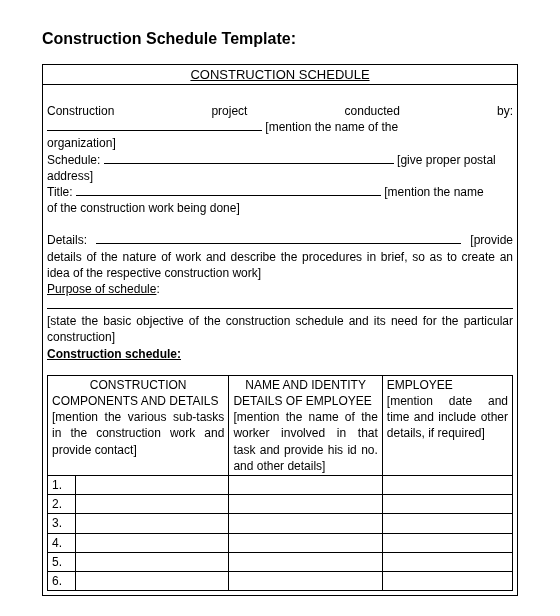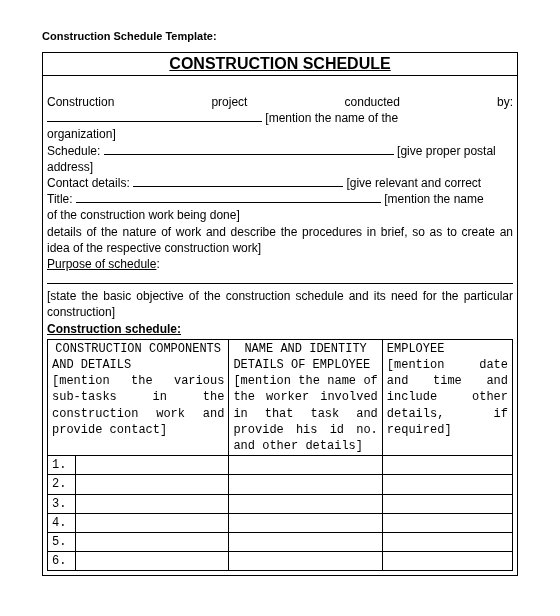--- a/index.html
+++ b/index.html
@@ -10,34 +10,34 @@
     font-size: 12px;
     color: #000;
     background: #fff;
     width: 560px;
   }
   .page {
     padding: 30px 42px 20px 42px;
   }
   .page-title {
     font-weight: bold;
-    font-size: 11px;
-    margin-bottom: 10px;
+    font-size: 16px;
+    margin-bottom: 16px;
   }
   .outer-table {
     border: 1px solid #000;
     width: 100%;
   }
   .banner {
     text-align: center;
-    font-weight: bold;
+    font-weight: normal;
     text-decoration: underline;
     border-bottom: 1px solid #000;
     padding: 2px 4px;
-    font-size: 16px;
+    font-size: 13px;
   }
   .form-area {
     padding: 2px 4px 4px 4px;
     font-size: 12px;
     line-height: 1.35;
   }
   .row {
     text-align: justify;
   }
   .ul {
@@ -50,22 +50,21 @@
     text-decoration: underline;
   }
   .just {
     text-align: justify;
     text-align-last: justify;
     margin-top: 16px;
   }
   table.grid {
     width: 100%;
     border-collapse: collapse;
-    margin-top: 2px;
-    font-family: Liberation Mono, monospace;
+    margin-top: 13px;
   }
   table.grid th, table.grid td {
     border: 1px solid #000;
     padding: 1px 4px;
     vertical-align: top;
     font-size: 12px;
     font-weight: normal;
   }
   table.grid th {
     text-align: center;
@@ -105,33 +104,33 @@
       </div>
       <div class="row">organization]</div>
 
       <div class="row">
         <span>Schedule:</span>
         <span class="ul" style="width:290px"></span>
         <span>[give proper postal</span>
       </div>
       <div class="row">address]</div>
 
-      <div class="row">
-        <span>Contact details:</span>
-        <span class="ul" style="width:210px"></span>
-        <span>[give relevant and correct</span>
-      </div>
 
       <div class="row">
         <span>Title:</span>
         <span class="ul" style="width:305px"></span>
         <span>[mention the name</span>
       </div>
       <div class="row">of the construction work being done]</div>
 
+      <div class="row just">
+        <span>Details:</span>
+        <span class="ul" style="width:365px"></span>
+        <span>[provide</span>
+      </div>
       <div class="row" style="text-align:justify">details of the nature of work and describe the procedures in brief, so as to create an idea of the respective construction work]</div>
 
       <div class="row">
         <span class="section-label">Purpose of schedule</span><span>:</span>
       </div>
       <div class="row">
         <span class="ul" style="width:100%"></span>
       </div>
       <div class="row" style="text-align:justify">[state the basic objective of the construction schedule and its need for the particular construction]</div>
 

